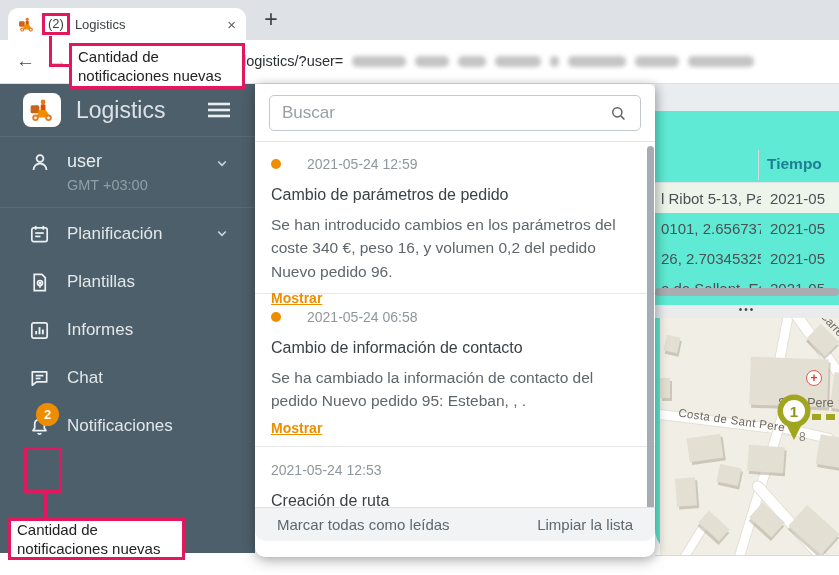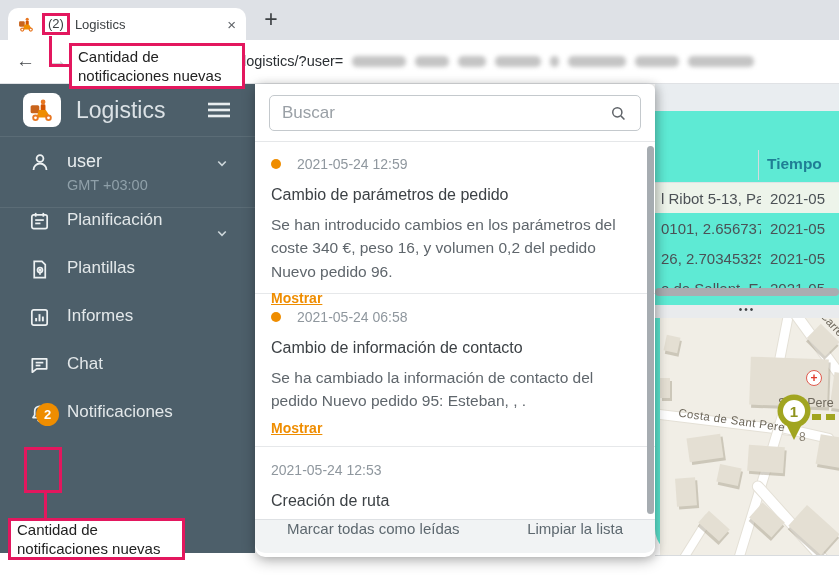--- a/index.html
+++ b/index.html
@@ -36,21 +36,21 @@
   .logo-box { width:38px; height:34px; background:#fff; border-radius:8px; margin-left:23px;
               display:flex; align-items:center; justify-content:center; }
   .app-name { font-size:23px; color:#dce2e6; margin-left:15px; flex:1; }
   .hamburger { margin-right:24px; display:flex; }
   .user-row { position:relative; height:71px; border-bottom:1px solid #5b6c76; }
   .user-icon { position:absolute; left:28px; top:14px; }
   .user-name { position:absolute; left:67px; top:14px; font-size:18px; color:#e8edef; }
   .user-tz { position:absolute; left:67px; top:40px; font-size:14.5px; color:#8fa0a9; }
   .user-chevron { position:absolute; right:24px; top:17px; }
   .nav { padding-top:2px; }
-  .nav-item { position:relative; height:48px; display:flex; align-items:flex-start; cursor:pointer; }
+  .nav-item { position:relative; height:48px; display:flex; align-items:center; cursor:pointer; }
   .nav-item.selected { background:#5c6e79; }
   .nav-icon { margin-left:28px; width:24px; display:flex; }
   .nav-label { margin-left:15px; font-size:17px; color:#e3e8ea; }
   .nav-chevron { position:absolute; right:24px; top:14px; }
   .badge { position:absolute; left:36px; top:1px; width:23px; height:23px; border-radius:50%;
            background:#ef8d00; color:#fff; font-size:13px; font-weight:bold;
            display:flex; align-items:center; justify-content:center; }
 
   
   .right-pane { position:absolute; left:655px; top:0; width:184px; height:471px; background:#5eead4;border-radius:26px; }
@@ -90,31 +90,31 @@
   .search-wrap { position:relative; margin:11px 14px 0; height:36px; border:1px solid #c4c9cd; border-radius:5px;
                  display:flex; align-items:center; }
   .search-wrap input { border:none; outline:none; flex:1; font-size:17px; padding:0 12px; color:#333;
                        font-family:"Liberation Sans", sans-serif; background:transparent; }
   .search-wrap input::placeholder { color:#9aa0a6; }
   .search-icon { margin-right:12px; display:flex; }
   .panel-divider { margin-top:10px; border-bottom:1px solid #e5e7e9; }
   .notif-list { position:absolute; top:57px; left:0; right:0; bottom:34px; overflow:hidden; }
   .notif-item { padding:15px 16px 0; border-bottom:1px solid #e6e8ea; height:153px; }
   .notif-item.read { border-bottom:none; height:auto; }
-  .n-date-row { display:flex; align-items:center; gap:16px; font-size:14px; color:#8f979e; }
+  .n-date-row { display:flex; align-items:center; gap:26px; font-size:14px; color:#8f979e; }
   .n-dot { width:10px; height:10px; border-radius:50%; background:#ef8d00; }
   .n-title { margin-top:14px; font-size:16px; color:#3c4145; font-weight:500; }
   .n-body { margin-top:9px; font-size:15.5px; color:#5f666c; line-height:1.5; }
   .n-action { display:inline-block; margin-top:7px; font-size:14px; font-weight:bold; color:#ef8d00;
               text-decoration:underline; cursor:pointer; }
   .panel-scrollbar { position:absolute; right:1px; top:62px; width:7px; height:368px;
                      background:#a6acb1; border-radius:4px; }
-  .panel-footer { position:absolute; bottom:4px; left:0; right:0; height:34px; background:#f1f3f4;
+  .panel-footer { position:absolute; bottom:16px; left:0; right:0; height:34px; background:#f1f3f4;
                   border-top:1px solid #dee1e4; border-radius:0 0 10px 10px;
-                  display:flex; justify-content:space-between; padding:0 32px;
+                  display:flex; align-items:center; justify-content:space-between; padding:0 22px;
                   font-size:15px; color:#5d686f; }
   .footer-link { cursor:pointer; }
 
   
   .annot-box { position:absolute; border:3px solid #e3175e; background:#fff; z-index:20;
                display:flex; align-items:center; justify-content:center; text-align:left;
                font-size:15px; color:#222; line-height:1.28; padding:2px 6px; }
   .annot-box-top { left:69px; top:43px; width:176px; height:46px; }
   .annot-box-bottom { left:8px; top:518px; width:177px; height:42px; }
   .annot-line { position:absolute; background:#e3175e; z-index:21; }

